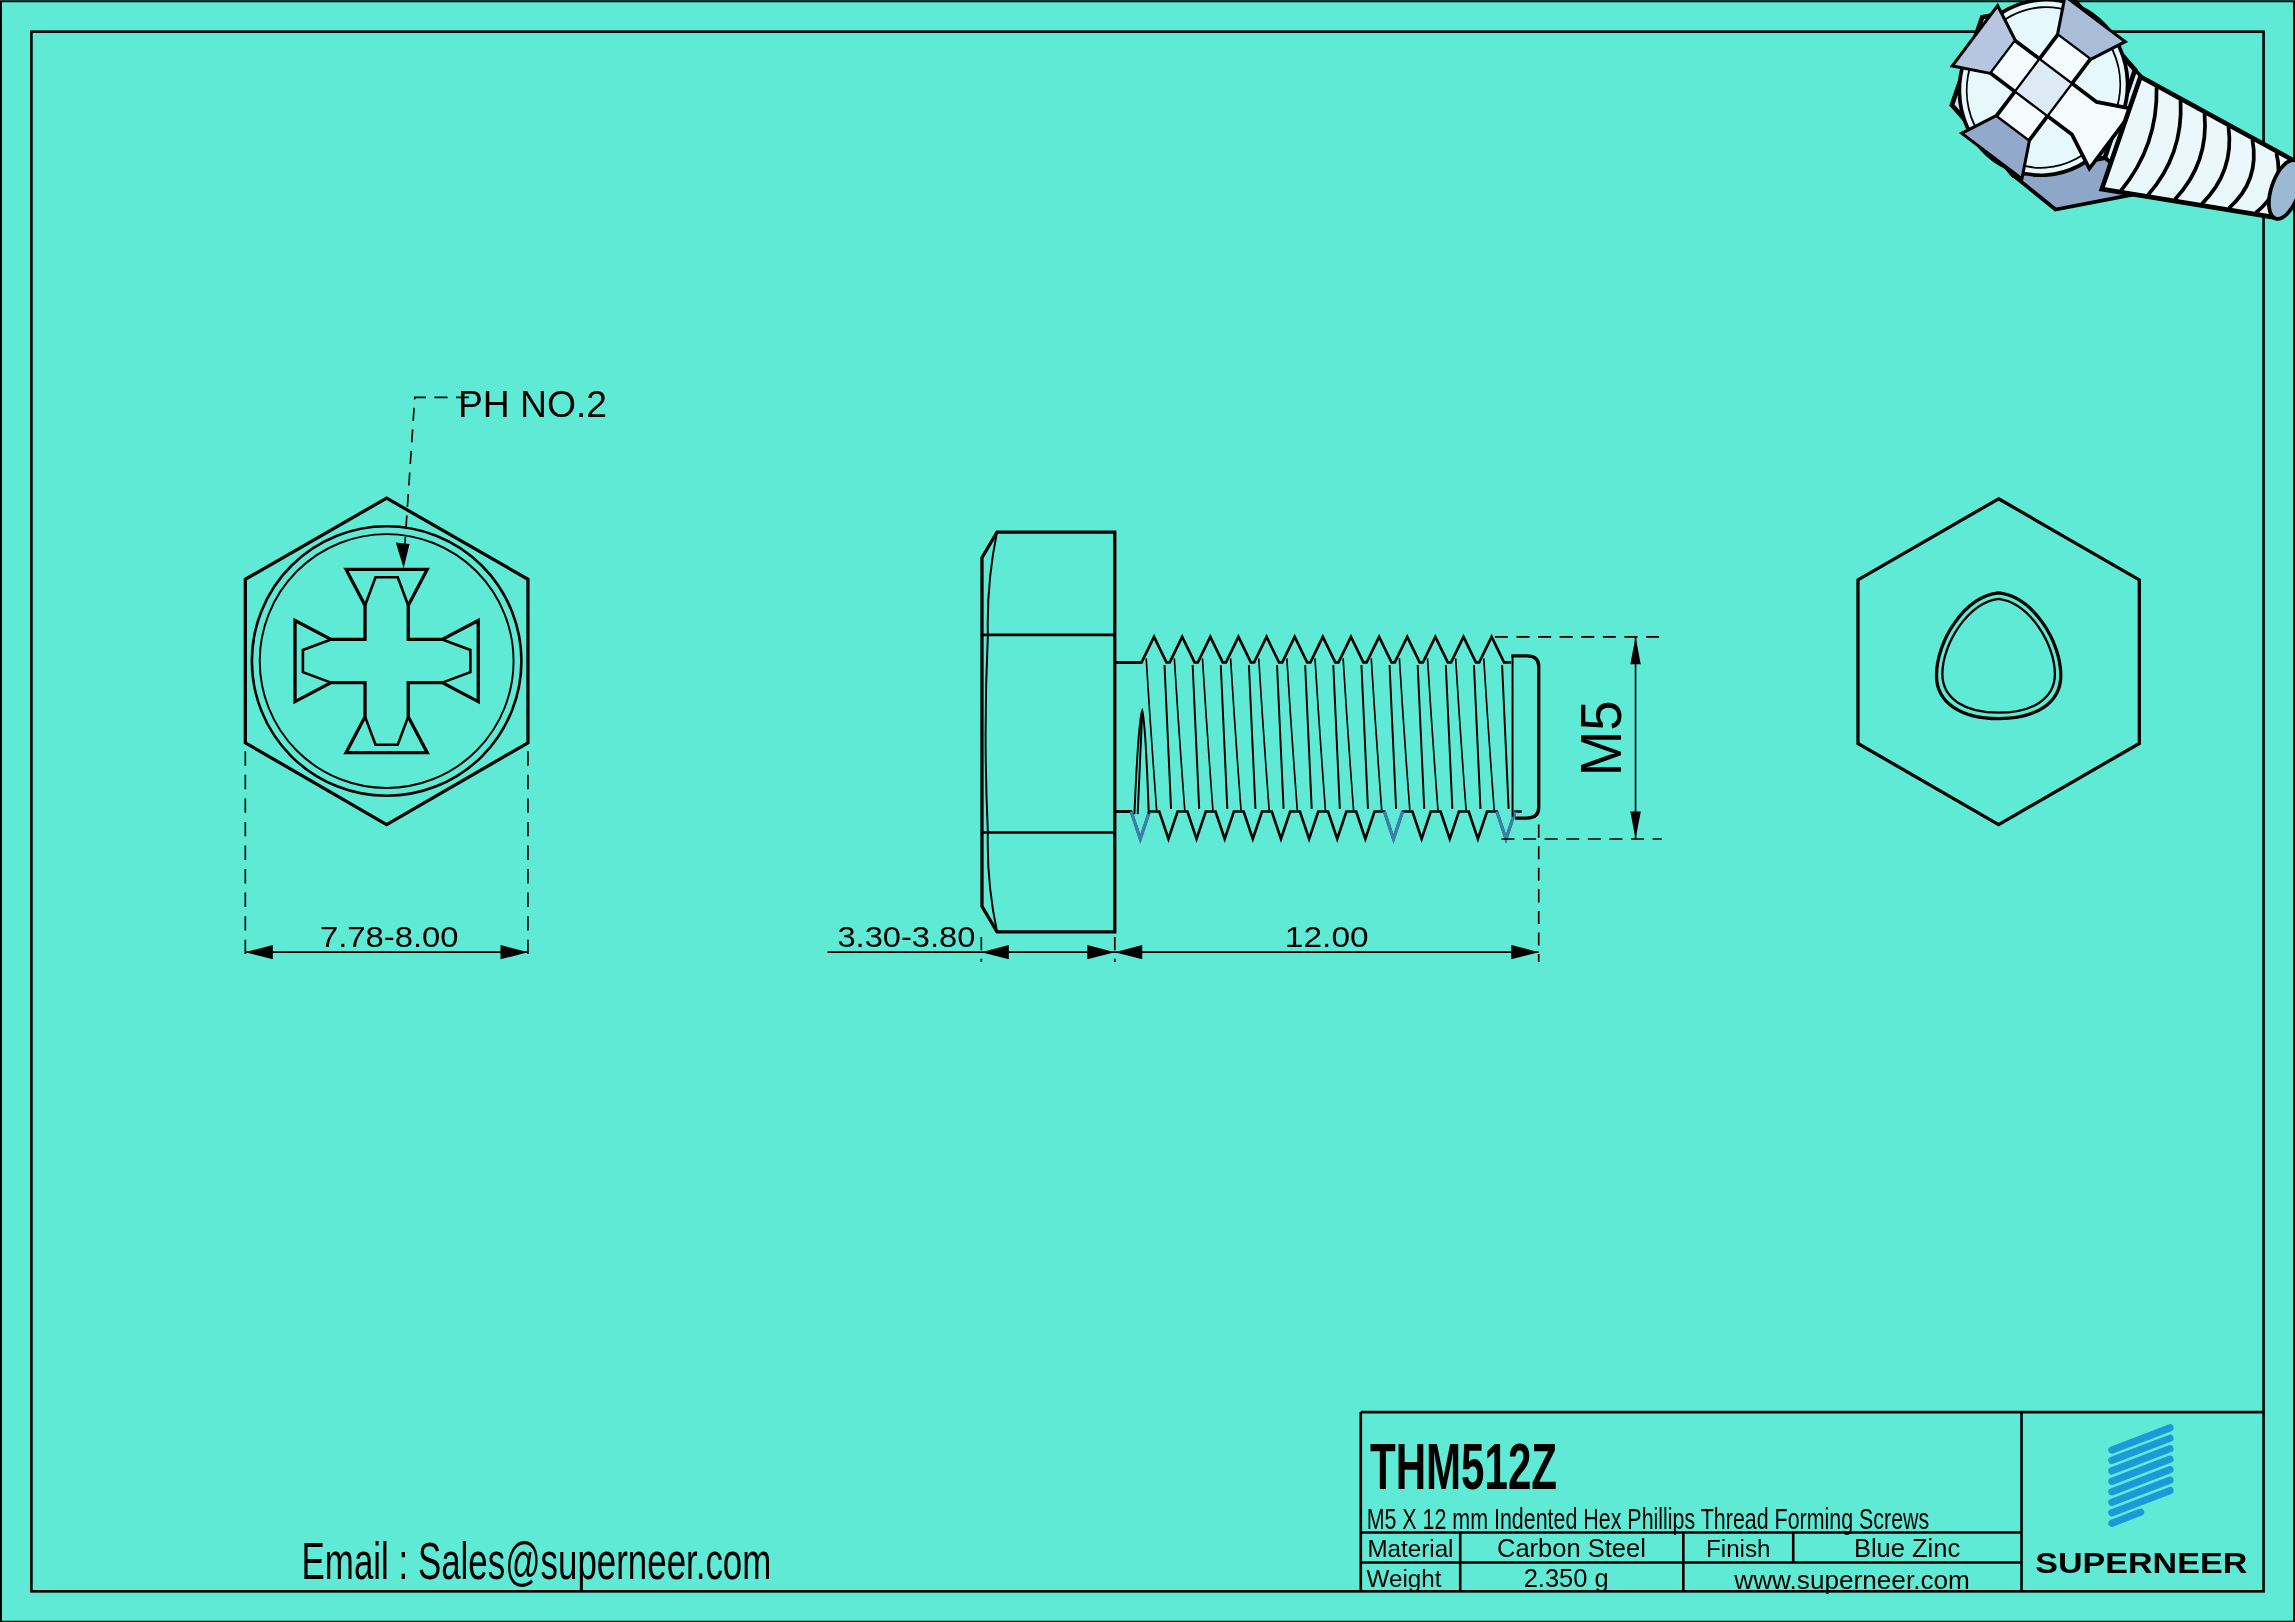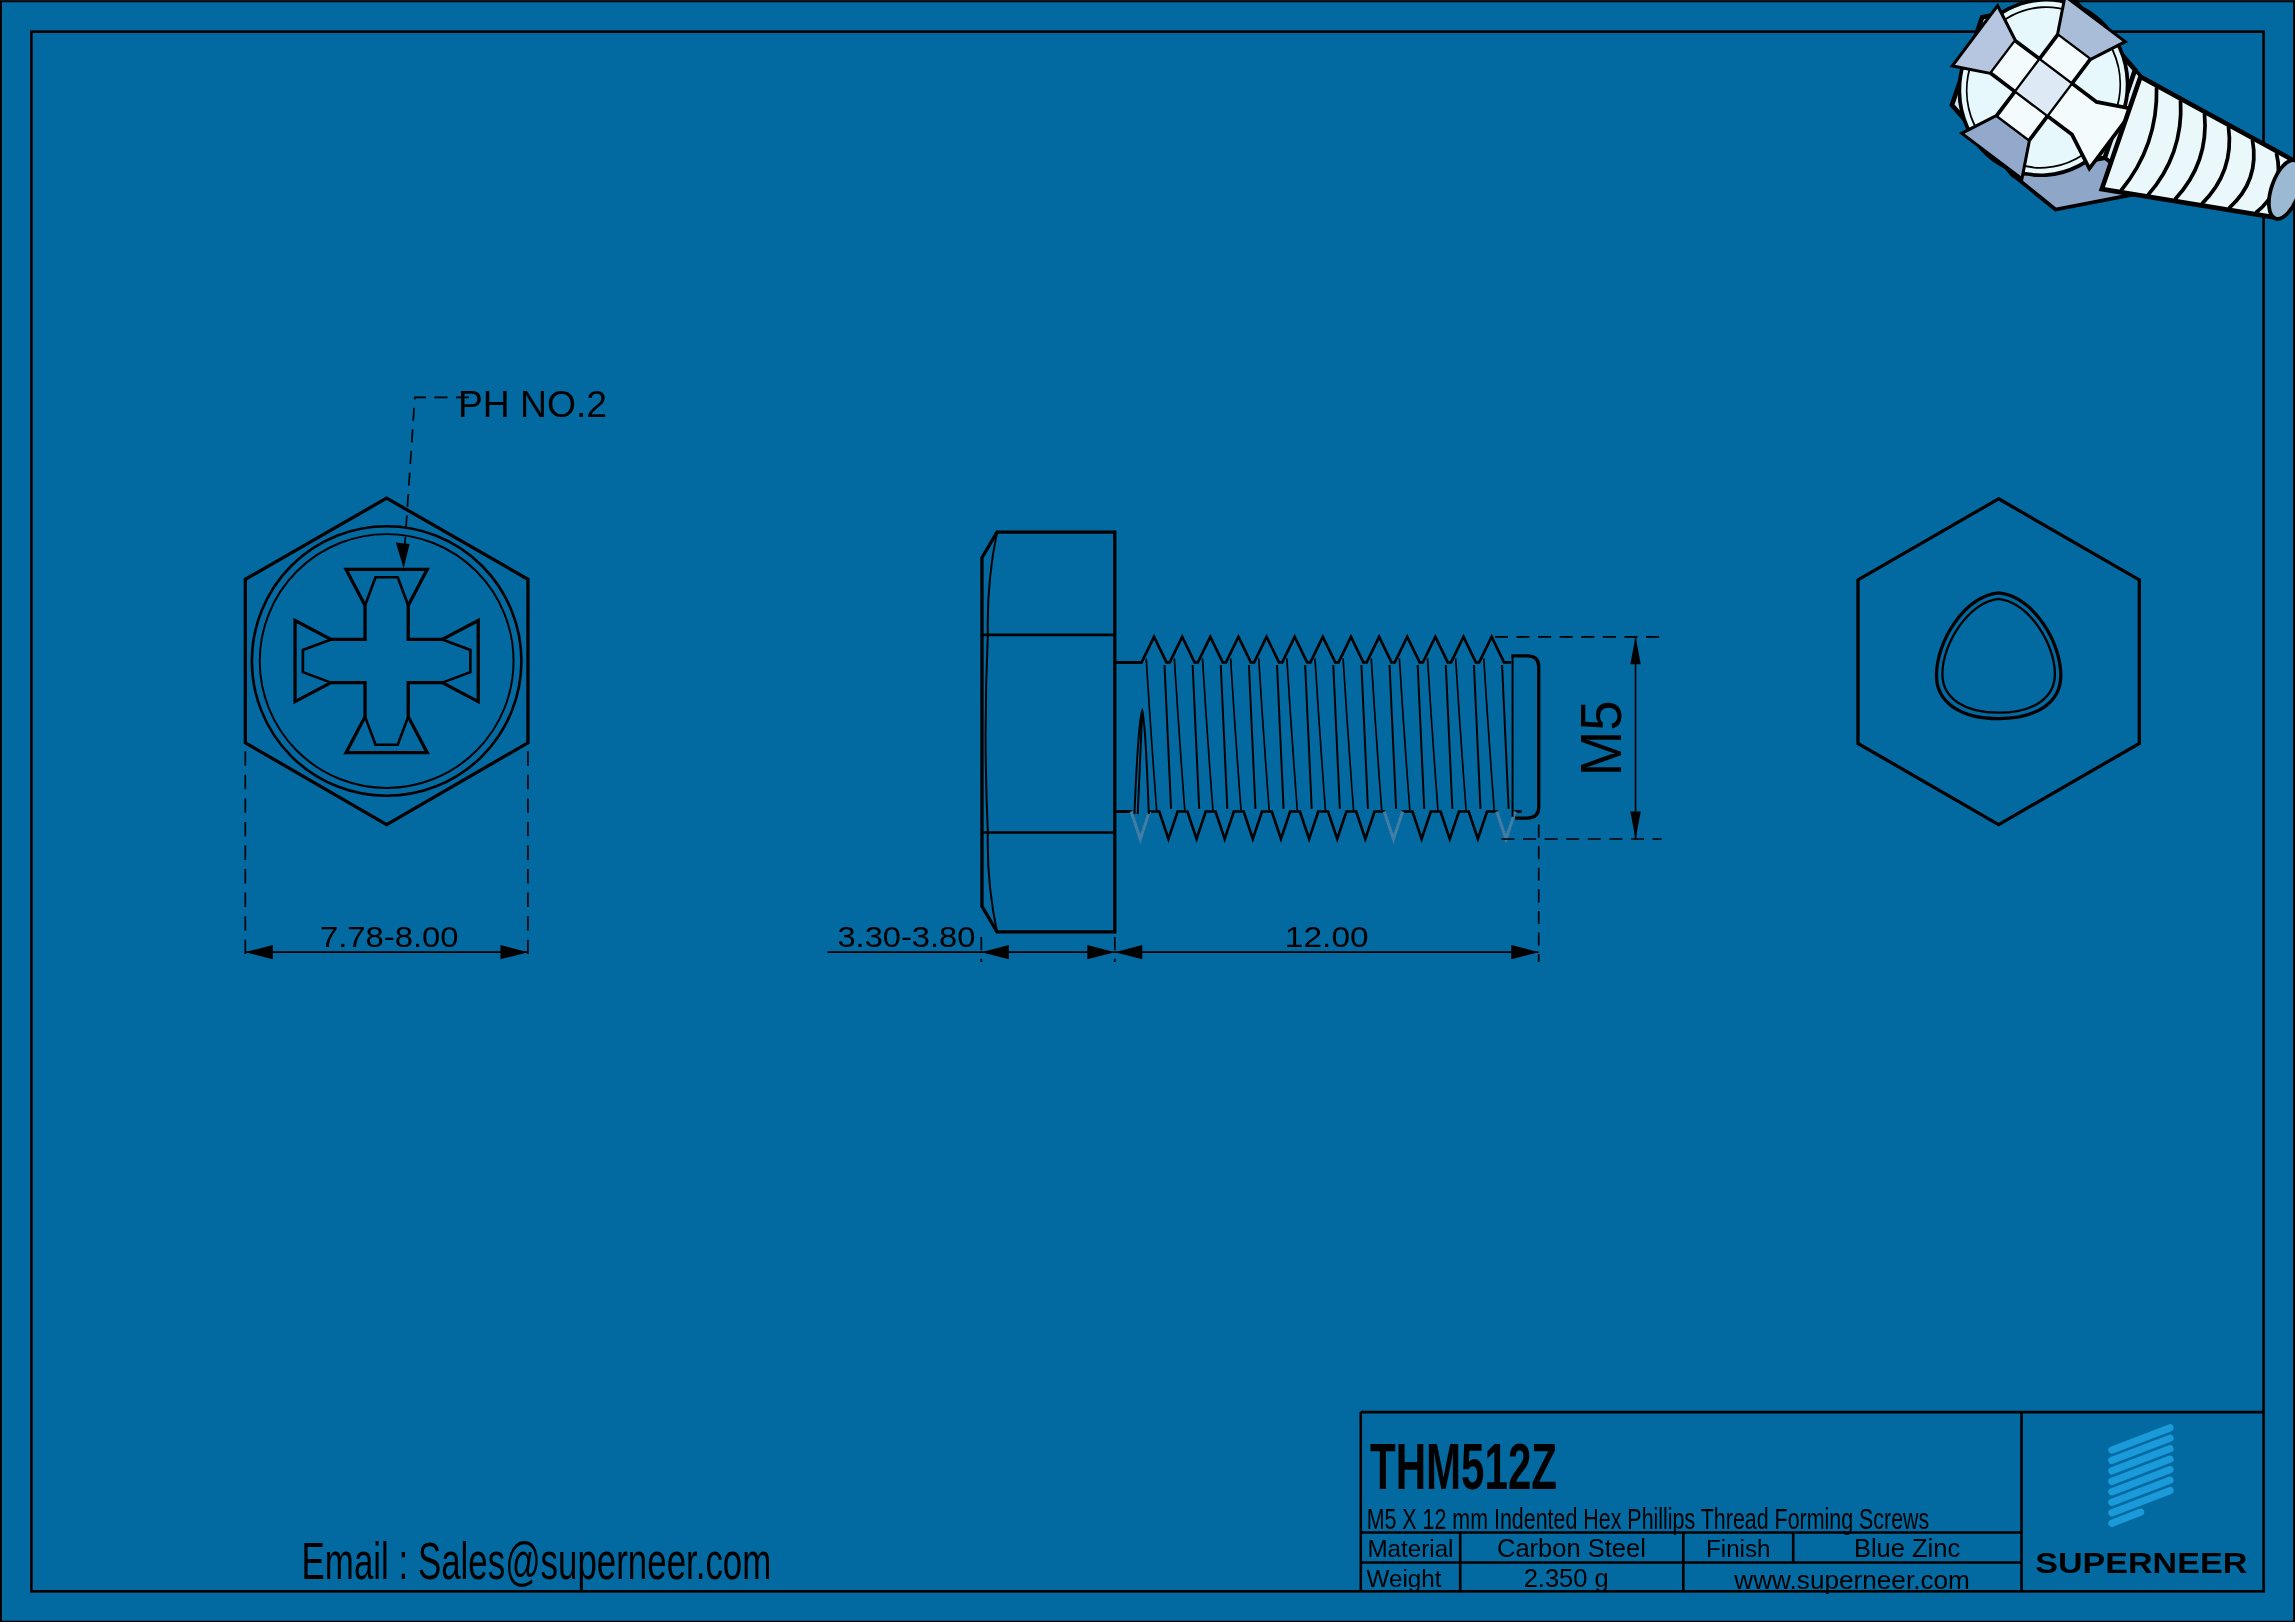--- a/index.html
+++ b/index.html
@@ -1,16 +1,16 @@
 <!DOCTYPE html>
 <html style="font-size:10.5px"><head>
 <meta charset="utf-8">
 <style>
   html,body{margin:0;padding:0;background:#ffffff;}
-  .page{position:relative;width:2295px;height:1623px;background:#0369a1;overflow:hidden;}
+  .page{position:relative;width:2295px;height:1623px;background:#5eead4;overflow:hidden;}
   svg{display:block;}
   text{font-family:"Liberation Sans","DejaVu Sans",sans-serif;fill:#000;}
   .ln{stroke:#000;fill:none;}
 </style>
 </head>
 <body>
 
 <div class="page">
 <svg viewBox="0 0 3508 2480" width="2295" height="1623" xmlns="http://www.w3.org/2000/svg">
 

